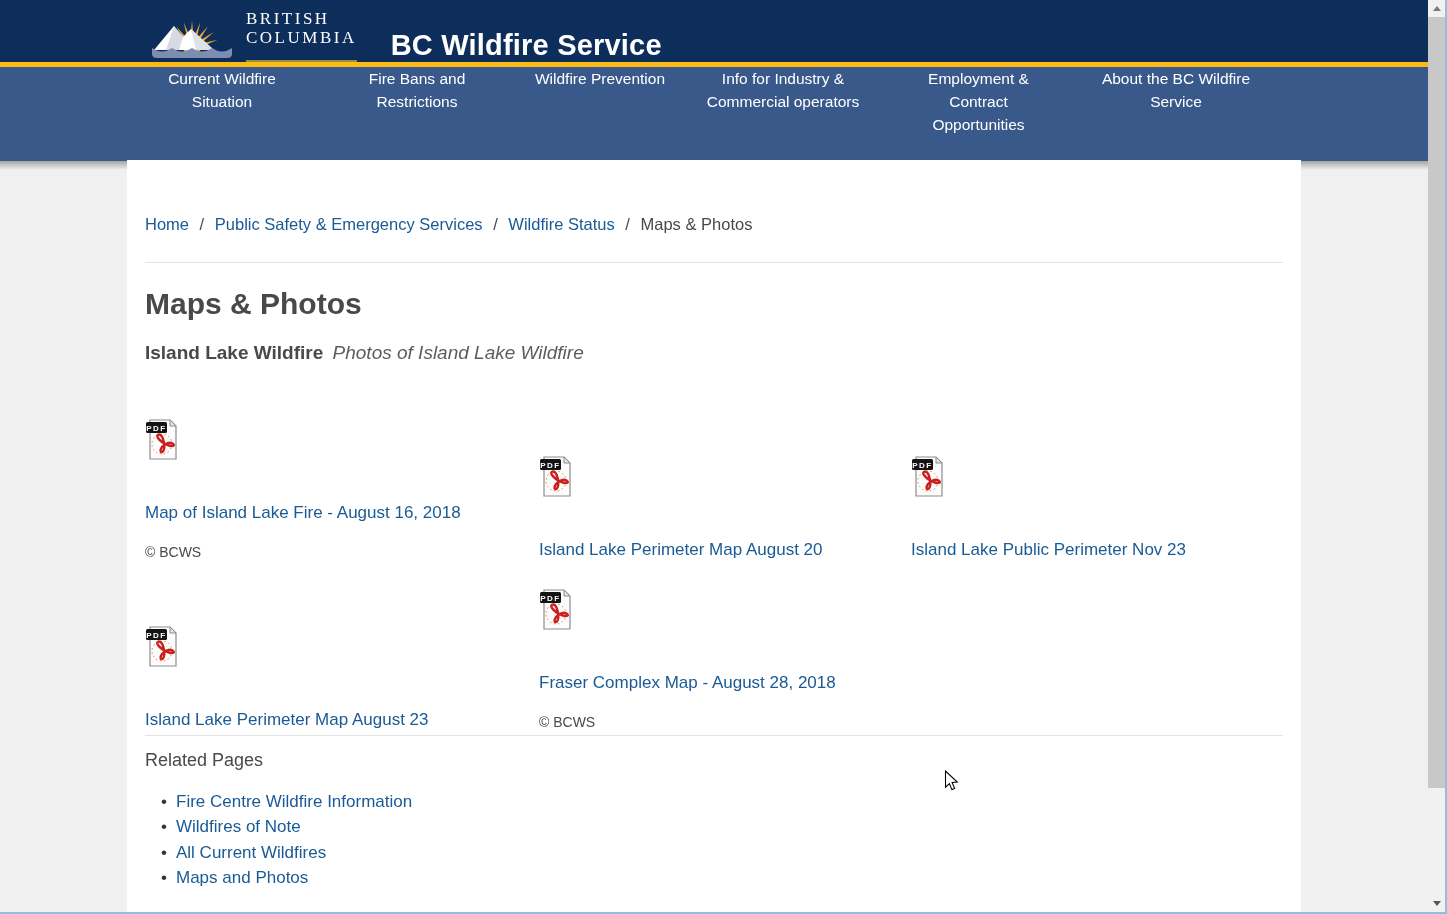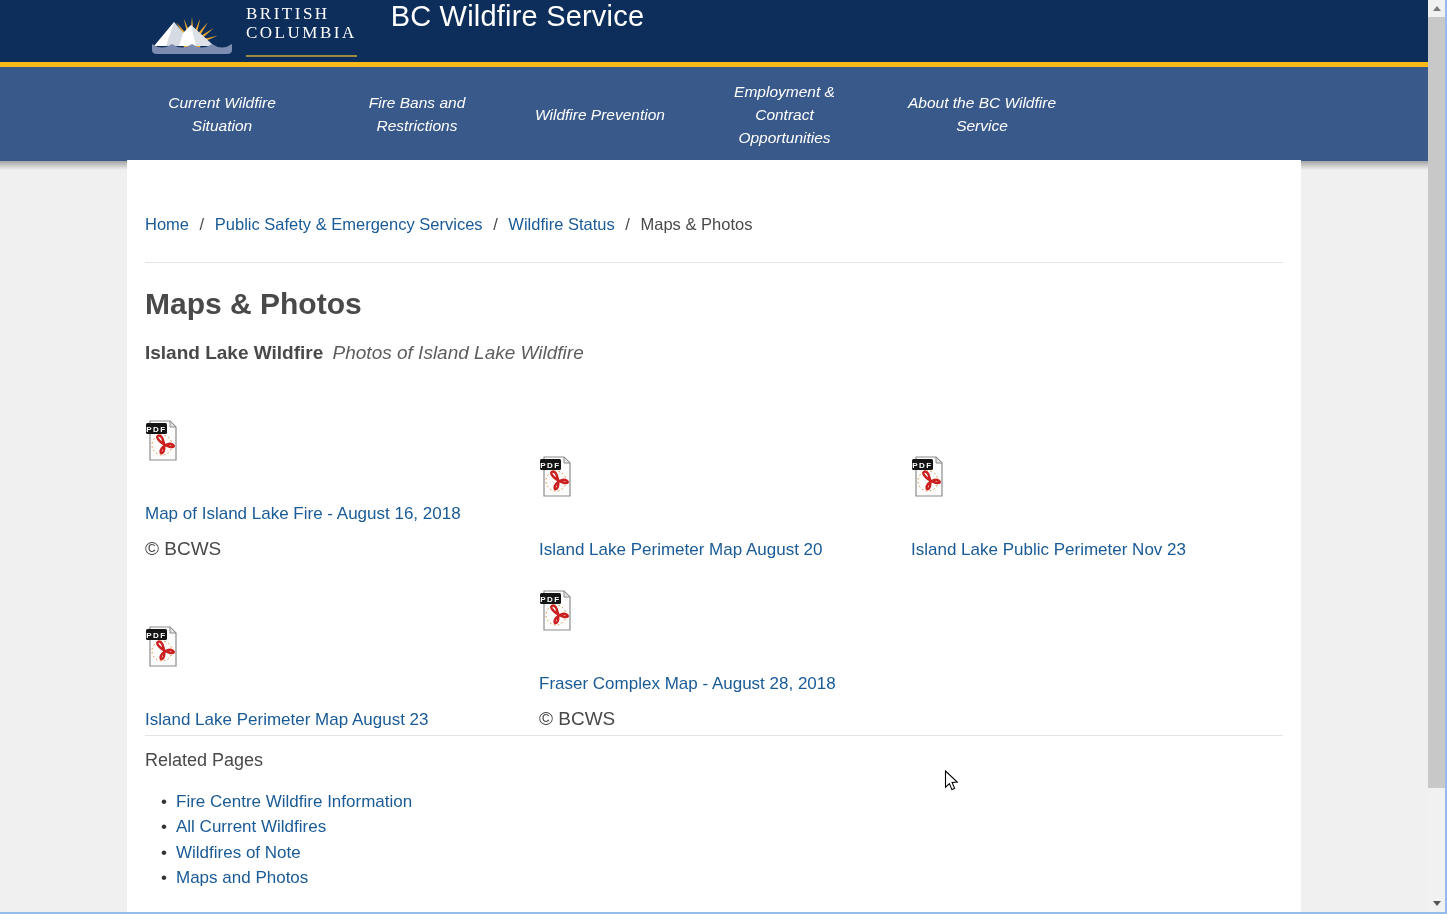--- a/index.html
+++ b/index.html
@@ -2,32 +2,32 @@
 <html><head>
 <meta charset="utf-8">
 <style>
   * { margin:0; padding:0; box-sizing:border-box; }
   html,body { width:1447px; height:914px; overflow:hidden; }
   body { font-family:"Liberation Sans", sans-serif; background:#f0f0f0; position:relative; }
 
   .screen { position:absolute; inset:0; border-right:2px solid #93bde8; border-bottom:2px solid #93bde8; overflow:hidden; background:#f0f0f0; }
 
   
-  .site-header { height:62px; background:#0d2e5a; display:flex; align-items:flex-start; padding-left:148px; }
+  .site-header { height:62px; background:#0d2e5a; display:flex; align-items:flex-end; padding-left:148px; }
   .logo-wrap { display:flex; align-items:center; cursor:pointer; }
   .brand { color:#fff; font-family:"Liberation Serif", serif; font-size:17px; letter-spacing:2.5px; line-height:1.12; margin-left:10px; margin-top:4px; }
   .brand .col-line { border-bottom:2px solid #9c8b3f; padding-bottom:13px; }
-  .site-title { color:#fff; font-size:29px; font-weight:normal; margin-left:34px; letter-spacing:0.2px; cursor:pointer; }
+  .site-title { color:#fff; font-size:29px; font-weight:bold; margin-left:34px; letter-spacing:0.2px; cursor:pointer; }
   .gold-bar { height:5px; background:#fcba19; }
 
   
   .primary-nav { height:94px; background:#38598a; position:relative; }
   .primary-nav::after { content:""; position:absolute; left:0; right:0; top:100%; height:9px;
       background:linear-gradient(to bottom, rgba(40,40,40,0.38), rgba(40,40,40,0)); pointer-events:none; }
-  .nav-inner { margin-left:125px; height:100%; display:flex; align-items:center;font-style:italic; }
+  .nav-inner { margin-left:125px; height:100%; display:flex; align-items:flex-start; }
   .nav-item { display:flex; align-items:center; justify-content:center; text-align:center;
       color:#fff; font-size:15.5px; line-height:23px; white-space:pre-line; cursor:pointer; text-decoration:none; }
   .nav-sep { width:1px; background:rgba(255,255,255,0.38); margin:12px 0; }
   .nw1{width:194px}.nw2{width:194px}.nw3{width:170px}.nw4{width:194px}.nw5{width:195px}.nw6{width:198px}
 
   
   .content-col { position:absolute; left:127px; top:160px; width:1174px; bottom:-20px; background:#fff; padding:0 18px; }
 
   .breadcrumb { margin-top:55px; font-size:16.5px; color:#494949; }
   .breadcrumb a { color:#1a5a96; text-decoration:none; cursor:pointer; }
@@ -39,21 +39,21 @@
   .page-title { margin-top:24px; font-size:30px; font-weight:bold; color:#494949; }
 
   .subtitle { margin-top:21px; font-size:19px; color:#494949; }
   .subtitle .b { font-weight:bold; }
   .subtitle .i { font-style:italic; color:#5d5d5d; margin-left:4px; }
 
   .doc-grid { margin-top:26px; display:grid; grid-template-columns:394px 372px 372px; }
   .doc-cell { height:170px; display:flex; flex-direction:column; justify-content:flex-end; align-items:flex-start; }
   .pdf-icon { display:block; margin-bottom:38px; cursor:pointer; }
   .doc-link { color:#1a5a96; font-size:17px; text-decoration:none; cursor:pointer; }
-  .doc-credit { margin-top:14px; font-size:19px; color:#494949; }
+  .doc-credit { margin-top:21px; font-size:14px; color:#494949; }
 
   .related-heading { margin-top:14px; font-size:18px; color:#494949; }
   .related-list { margin-top:18px; list-style:none; }
   .related-list li { position:relative; padding-left:31px; line-height:25.3px; }
   .related-list li::before { content:"\2022"; position:absolute; left:16px; color:#333; font-size:17px; }
   .related-list a { color:#1a5a96; font-size:17px; text-decoration:none; cursor:pointer;margin-top:44px; }
 
   
   .scrollbar { position:absolute; top:0; bottom:0; right:0; width:17px; background:#f1f1f1; }
   .sb-btn { position:absolute; left:0; width:17px; height:17px; background:#f1f1f1; display:flex; align-items:center; justify-content:center; cursor:pointer; }
@@ -101,20 +101,22 @@
   <nav class="primary-nav">
     <div class="nav-inner">
       <a class="nav-item nw1">Current Wildfire
 Situation</a>
       <div class="nav-sep"></div>
       <a class="nav-item nw2">Fire Bans and
 Restrictions</a>
       <div class="nav-sep"></div>
       <a class="nav-item nw3">Wildfire Prevention</a>
       <div class="nav-sep"></div>
+      <a class="nav-item nw4">Info for Industry &amp;
+Commercial operators</a>
       <div class="nav-sep"></div>
       <a class="nav-item nw5">Employment &amp;
 Contract
 Opportunities</a>
       <div class="nav-sep"></div>
       <a class="nav-item nw6">About the BC Wildfire
 Service</a>
     </div>
   </nav>
 
@@ -215,22 +217,22 @@
 
       <div class="doc-cell"></div>
     </div>
 
     <hr class="rule" style="margin-top:5px;">
 
     <div class="related-heading">Related Pages</div>
 
     <ul class="related-list">
       <li><a>Fire Centre Wildfire Information</a></li>
+      <li><a>Wildfires of Note</a></li>
       <li><a>All Current Wildfires</a></li>
-      <li><a>Wildfires of Note</a></li>
       <li><a>Maps and Photos</a></li>
     </ul>
   </main>
 
   <div class="scrollbar">
     <div class="sb-btn sb-up">
         <div class="tri-up"></div>
       </div>
     <div class="sb-thumb"></div>
     <div class="sb-btn sb-down">

